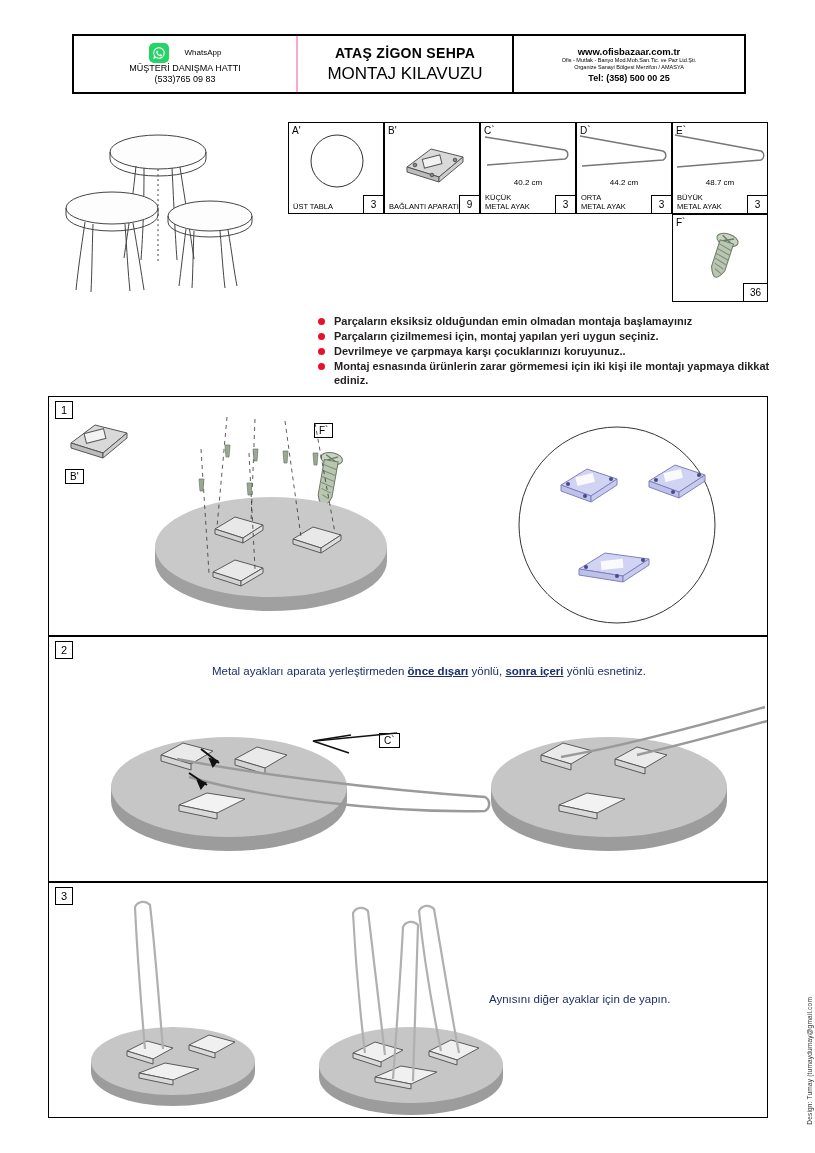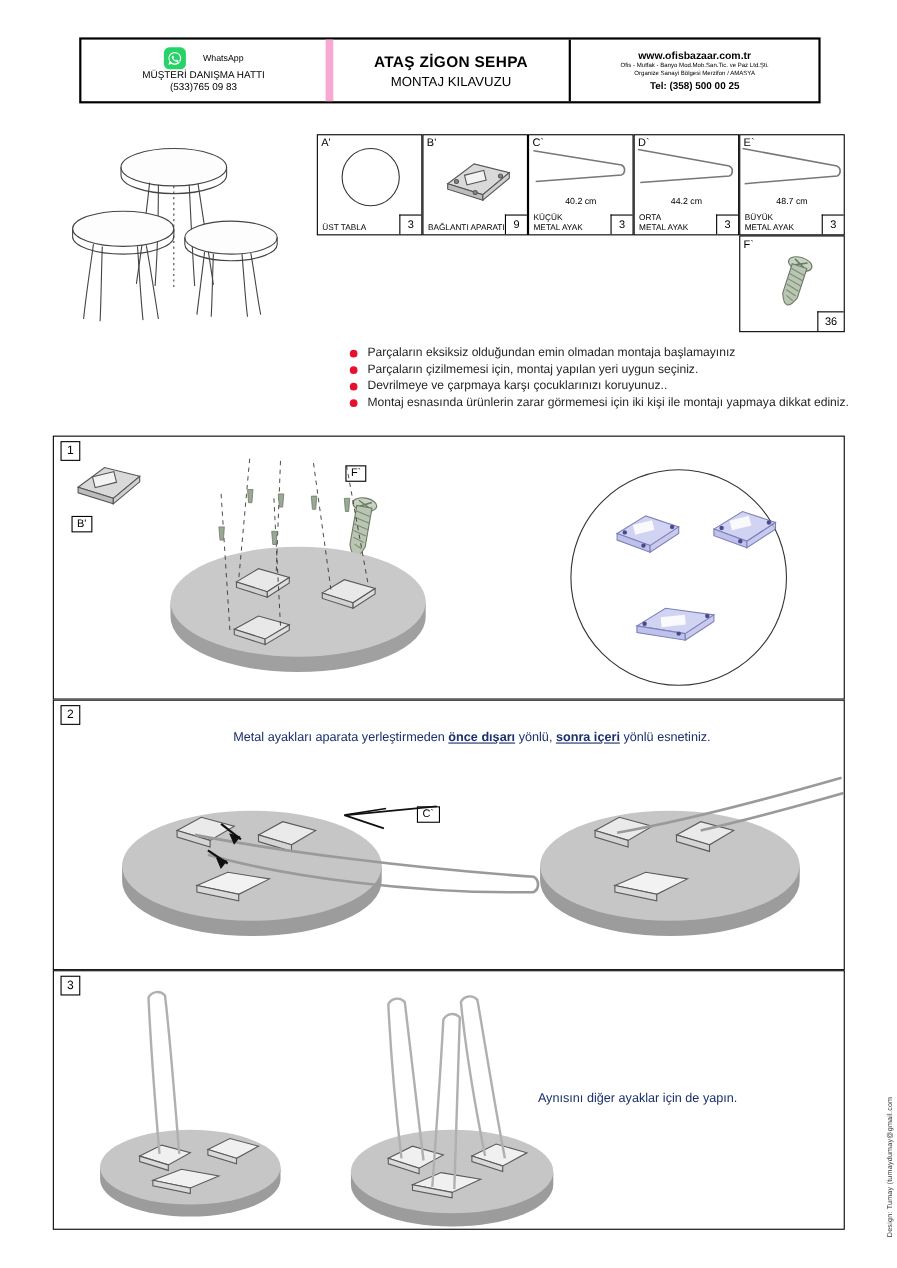--- a/index.html
+++ b/index.html
@@ -10,23 +10,23 @@
   
   .header{position:absolute;left:72px;top:34px;width:670px;height:56px;border:2px solid #000;display:flex;align-items:stretch;}
   .hdr-left{width:222px;display:flex;flex-direction:column;align-items:center;justify-content:center;position:relative;}
   .hdr-left .wa-row{display:flex;align-items:center;gap:16px;}
   .wa-badge{width:20px;height:20px;border-radius:5px;background:#25D366;display:flex;align-items:center;justify-content:center;}
   .wa-badge svg{width:14px;height:14px;}
   .hdr-left .l1{font-size:8px;line-height:10px;text-align:center;}
   .hdr-left .l2{font-size:9px;line-height:11px;text-align:center;}
   .hdr-left .l3{font-size:9px;line-height:11px;text-align:center;}
 
-  .hdr-mid{width:214px;border-left:7px solid #f9a8d4;border-right:2px solid #000;display:flex;flex-direction:column;align-items:center;justify-content:center;}
+  .hdr-mid{width:214px;border-left:2px solid #f9a8d4;border-right:2px solid #000;display:flex;flex-direction:column;align-items:center;justify-content:center;}
   .hdr-mid .t1{font-size:14px;font-weight:bold;letter-spacing:.3px;}
-  .hdr-mid .t2{font-size:12px;margin-top:3px;text-align:right;}
+  .hdr-mid .t2{font-size:17px;margin-top:3px;text-align:right;}
 
   .hdr-right{flex:1;display:flex;flex-direction:column;align-items:center;justify-content:center;padding:2px 20px;}
   .hdr-right .r1{font-size:9.5px;font-weight:bold;}
   .hdr-right .r2{font-size:5.5px;line-height:7px;text-align:center;}
   .hdr-right .r3{font-size:9px;font-weight:bold;margin-top:2px;}
 
   
   .parts{position:absolute;left:288px;top:122px;width:480px;height:92px;display:flex;}
   .pcell{border:1px solid #000;box-sizing:border-box;position:relative;}
   .pcell .code{position:absolute;left:3px;top:2px;font-size:10px;}
@@ -38,21 +38,21 @@
 
   .p-a{width:96px;} .p-b{width:96px;} .p-c{width:96px;} .p-d{width:96px;} .p-e{width:96px;}
 
   .parts-f{position:absolute;left:672px;top:214px;width:96px;height:88px;border:1px solid #000;box-sizing:border-box;}
   .parts-f .code{position:absolute;left:3px;top:2px;font-size:10px;}
   .parts-f .qty{position:absolute;right:0;bottom:0;width:24px;height:18px;border-left:1px solid #000;border-top:1px solid #000;
                 display:flex;align-items:center;justify-content:center;font-size:10px;box-sizing:border-box;}
 
   
   .warnings{position:absolute;left:318px;top:314px;width:470px;}
-  .warn{display:flex;align-items:flex-start;margin-bottom:1px;}
+  .warn{display:flex;align-items:flex-start;margin-bottom:1px;font-weight:bold;}
   .bullet{width:7px;height:7px;border-radius:50%;background:#E8112D;margin-top:4px;margin-right:9px;flex:none;}
   .wtext{font-size:11px;line-height:14px;color:#231f20;}
 
   
   .hero{position:absolute;left:40px;top:120px;width:240px;height:190px;}
 
   
   .step{position:absolute;left:48px;border:1px solid #000;box-sizing:border-box;background:#fff;}
   .step-num{position:absolute;left:6px;top:4px;width:18px;height:18px;border:1px solid #000;display:flex;align-items:center;justify-content:center;font-size:11px;box-sizing:border-box;}
   #step1{top:396px;width:720px;height:240px;}

